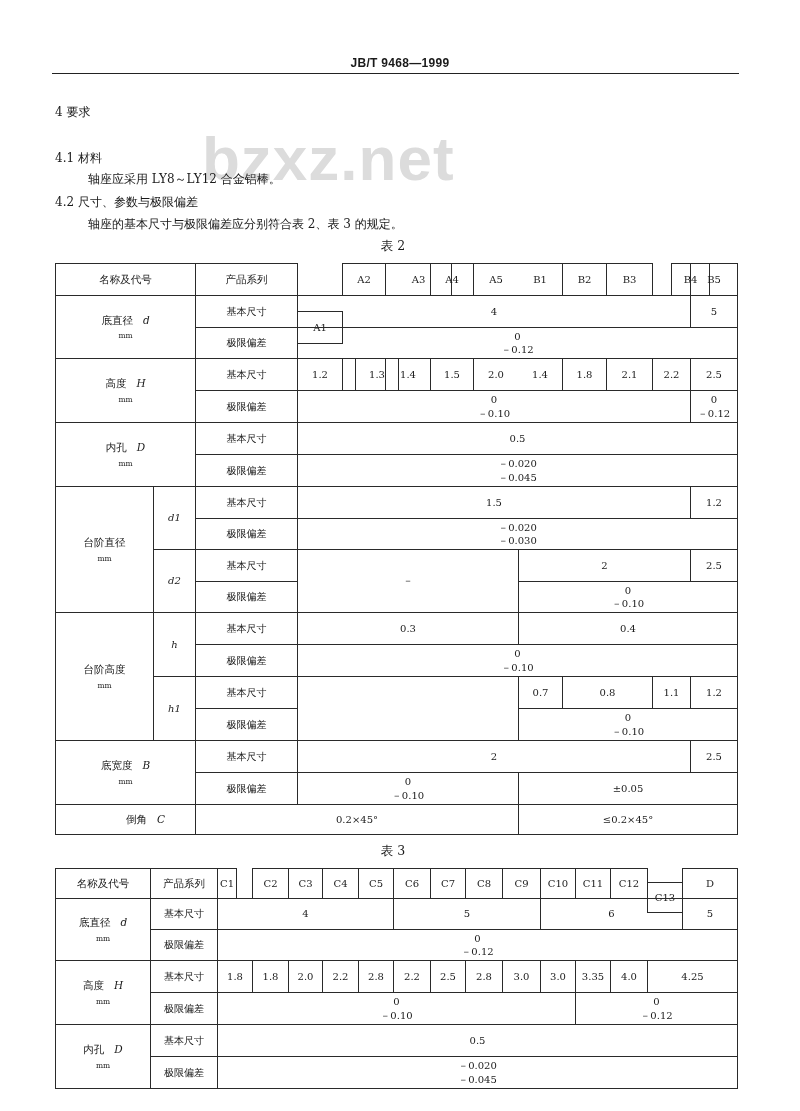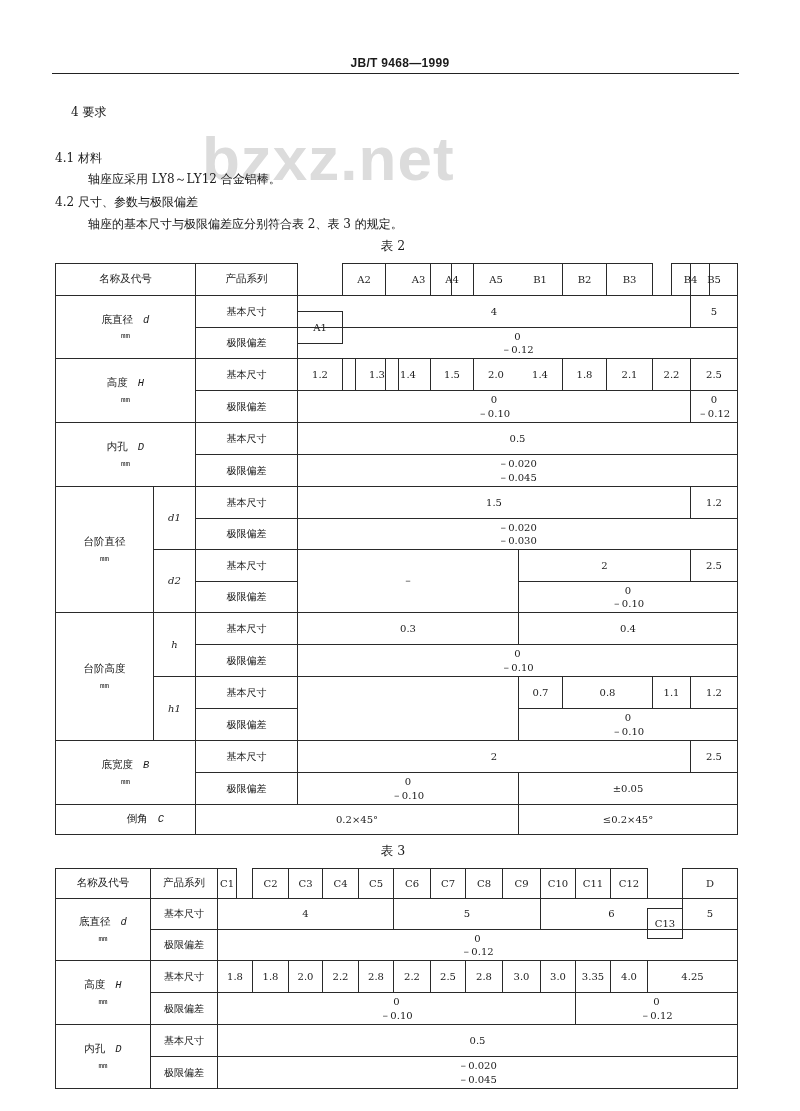--- a/index.html
+++ b/index.html
@@ -9,36 +9,36 @@
   .hdr-title{left:0;width:800px;top:56px;text-align:center;font-weight:bold;font-size:12px;
              font-family:"Liberation Sans","DejaVu Sans",sans-serif;letter-spacing:0.3px;}
   .hdr-rule{left:52px;width:687px;top:73px;height:0;border-top:1.3px solid #222;}
   .txt{font-size:12px;white-space:nowrap;}
   .watermark{left:202px;top:128px;font-family:"Liberation Sans","DejaVu Sans",sans-serif;
              font-weight:bold;font-size:62px;color:#dcdcdc;letter-spacing:1px;line-height:1;}
   .caption{font-size:12.5px;text-align:center;width:60px;}
   .cell{position:absolute;box-sizing:border-box;border:1px solid #2a2a2a;
         display:flex;align-items:center;justify-content:center;text-align:center;
         font-size:10px;line-height:1.35;background:transparent;}
-  .cell.lbl{font-size:10.5px;flex-direction:column;font-family:Liberation Mono, monospace;}
+  .cell.lbl{font-size:10.5px;flex-direction:column;}
   .cell .u{font-size:7.5px;display:block;margin-top:4px;}
   .cell.ml{flex-direction:column;}
   .sym{font-style:italic;margin-left:10px;}
   .nob-l{border-left:none;}
   .nob-r{border-right:none;}
 </style>
 </head>
 <body>
 
 <div class="abs hdr-title">JB/T 9468—1999</div>
 <div class="abs hdr-rule"></div>
 
 <div class="abs watermark">bzxz.net</div>
 
-<div class="abs txt" style="left:55px;top:104px;margin-left:16px;">4  要求</div>
+<div class="abs txt" style="left:55px;top:104px;">4  要求</div>
 <div class="abs txt" style="left:55px;top:150px;">4.1  材料</div>
 <div class="abs txt" style="left:88px;top:171px;">轴座应采用 LY8～LY12 合金铝棒。</div>
 <div class="abs txt" style="left:55px;top:194px;">4.2  尺寸、参数与极限偏差</div>
 <div class="abs txt" style="left:88px;top:216px;">轴座的基本尺寸与极限偏差应分别符合表 2、表 3 的规定。</div>
 
 <div class="abs caption" style="left:363px;top:238px;">表 2</div>
 
 <div>
 
   <div class="cell lbl" style="left:55px;top:263px;width:141px;height:33px;">
@@ -196,21 +196,21 @@
   <div class="cell" style="left:288px;top:868px;width:35px;height:31px;">C3</div>
   <div class="cell" style="left:322px;top:868px;width:37px;height:31px;">C4</div>
   <div class="cell" style="left:358px;top:868px;width:36px;height:31px;">C5</div>
   <div class="cell" style="left:393px;top:868px;width:38px;height:31px;">C6</div>
   <div class="cell" style="left:430px;top:868px;width:36px;height:31px;">C7</div>
   <div class="cell" style="left:465px;top:868px;width:38px;height:31px;">C8</div>
   <div class="cell" style="left:502px;top:868px;width:39px;height:31px;">C9</div>
   <div class="cell" style="left:540px;top:868px;width:36px;height:31px;">C10</div>
   <div class="cell" style="left:575px;top:868px;width:36px;height:31px;">C11</div>
   <div class="cell" style="left:610px;top:868px;width:38px;height:31px;">C12</div>
-  <div class="cell" style="left:647px;top:908px;width:36px;height:31px;">C13</div>
+  <div class="cell" style="left:647px;top:882px;width:36px;height:31px;">C13</div>
   <div class="cell" style="left:682px;top:868px;width:56px;height:31px;">D</div>
 
   <div class="cell lbl" style="left:55px;top:898px;width:96px;height:63px;">
     <span><span>底直径</span><span class="sym">d</span></span>
     <span class="u">mm</span>
   </div>
   <div class="cell" style="left:150px;top:898px;width:68px;height:32px;">基本尺寸</div>
   <div class="cell" style="left:217px;top:898px;width:177px;height:32px;">4</div>
   <div class="cell" style="left:393px;top:898px;width:148px;height:32px;">5</div>
   <div class="cell" style="left:540px;top:898px;width:143px;height:32px;">6</div>

